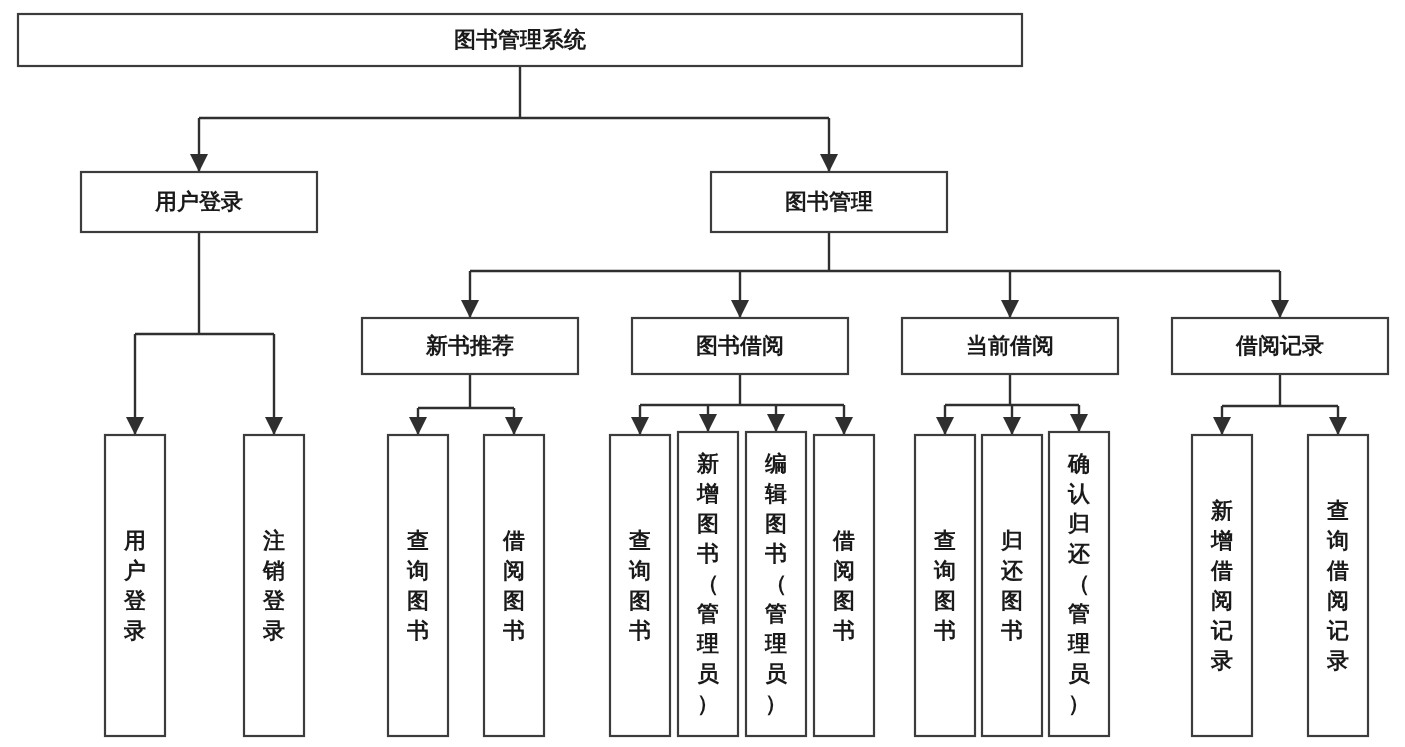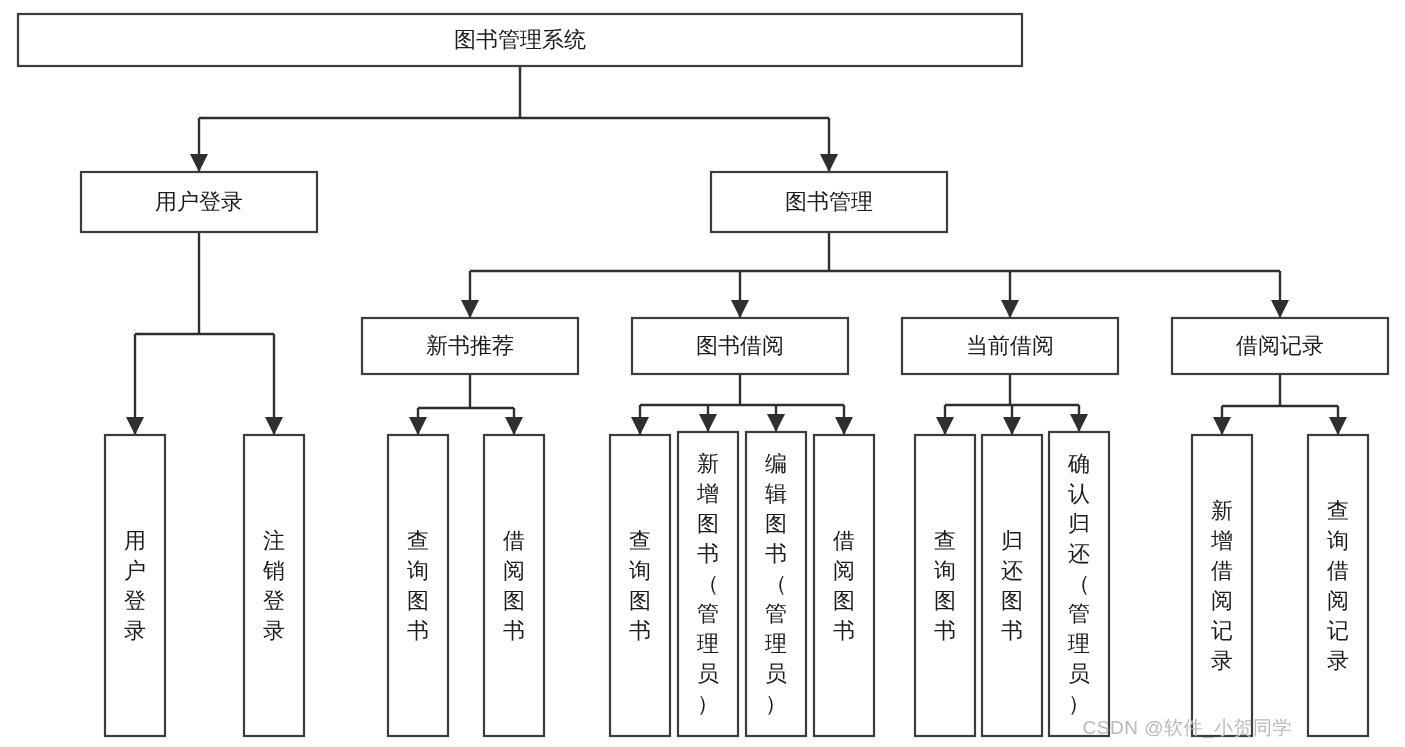--- a/index.html
+++ b/index.html
@@ -11,20 +11,21 @@
     width: 1405px;
     height: 747px;
     font-family: "Liberation Sans", "DejaVu Sans", sans-serif;
     overflow: hidden;
   }
   #diagram-root {
     position: relative;
     width: 1300px;
     height: 747px;
     background: #ffffff;
+    font-weight: bold;
   }
   svg.diagram-canvas {
     position: absolute;
     left: 0;
     top: 0;
     width: 1405px;
     height: 747px;
   }
   .node-box {
     fill: #ffffff;
@@ -202,15 +203,14 @@
           <rect x="1192" y="435" width="60" height="301" class="node-box"></rect>
           <text x="1222" y="517.5" class="node-label-v"><tspan x="1222" dy="0">新</tspan><tspan x="1222" dy="30">增</tspan><tspan x="1222" dy="30">借</tspan><tspan x="1222" dy="30">阅</tspan><tspan x="1222" dy="30">记</tspan><tspan x="1222" dy="30">录</tspan></text>
         </g>
         <g>
           <rect x="1308" y="435" width="60" height="301" class="node-box"></rect>
           <text x="1338" y="517.5" class="node-label-v"><tspan x="1338" dy="0">查</tspan><tspan x="1338" dy="30">询</tspan><tspan x="1338" dy="30">借</tspan><tspan x="1338" dy="30">阅</tspan><tspan x="1338" dy="30">记</tspan><tspan x="1338" dy="30">录</tspan></text>
         </g>
       </g>
   </svg>
 
-  <div class="watermark-text">CSDN @软件_小贺同学</div>
 
 </div>
 
 </body></html>

